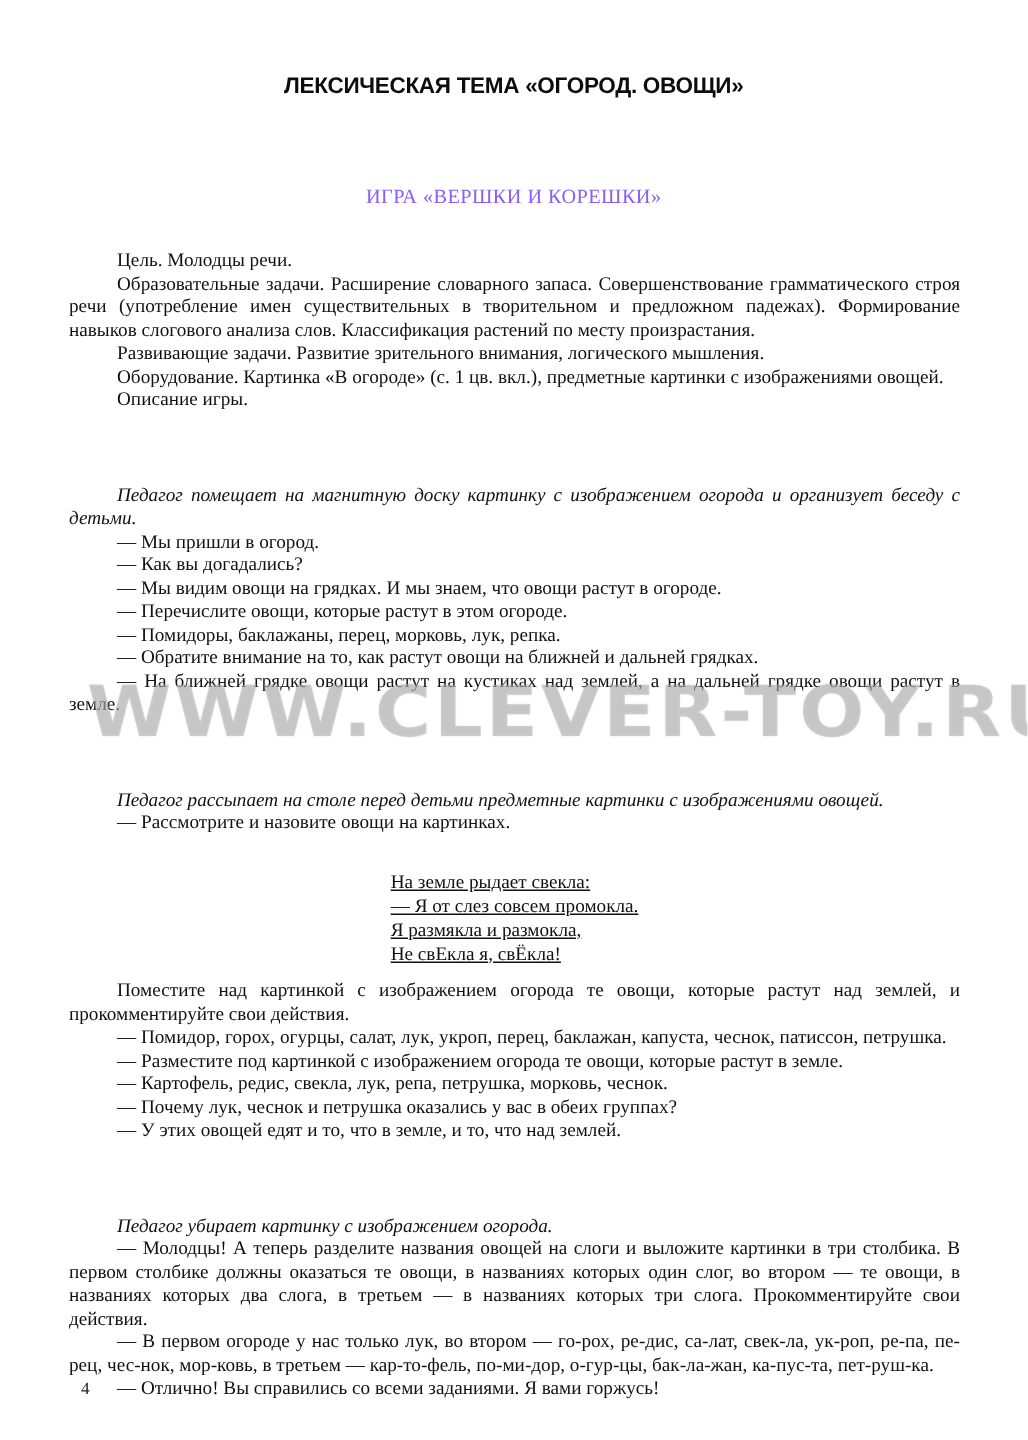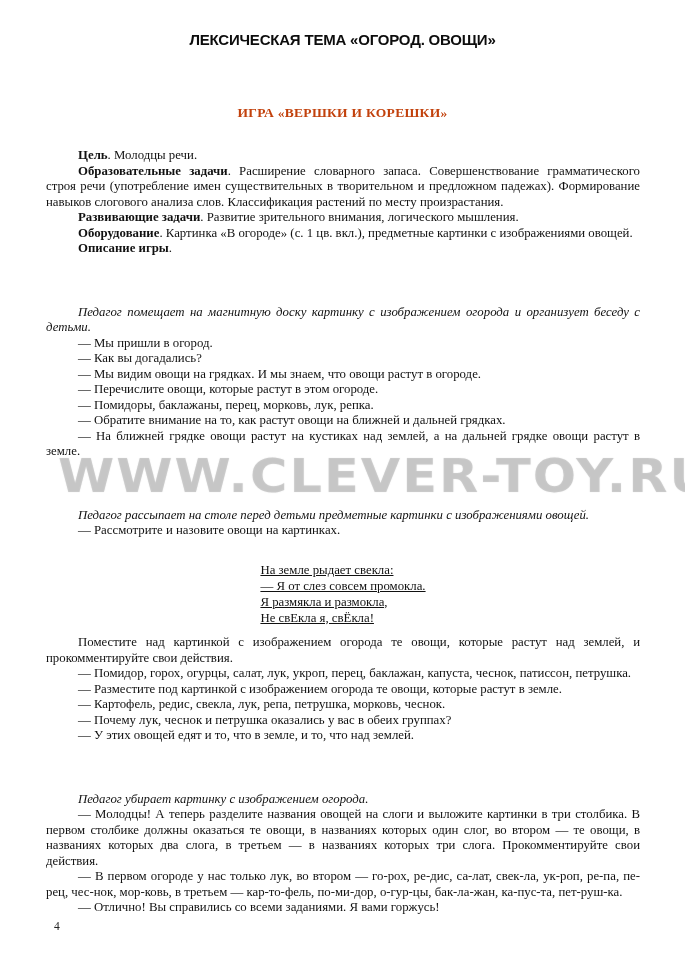--- a/index.html
+++ b/index.html
@@ -6,49 +6,49 @@
   .page{
     position:relative;
     width:685px;height:960px;
     background:#ffffff;
     overflow:hidden;
     font-family:"Liberation Serif", serif;
     color:#111;
   }
   .main-title{
     margin:0;
-    padding-top:31px;
+    padding-top:49px;
     text-align:center;
     font-family:"Liberation Sans", sans-serif;
     font-weight:bold;
     font-size:15px;
     letter-spacing:-0.2px;
     color:#0d0d0d;
   }
   .game-title{
     margin:57px 0 0 0;
     text-align:center;
     font-family:"Liberation Serif", serif;
-    font-weight:bold;
+    font-weight:normal;
     font-size:13.5px;
     letter-spacing:0.3px;
-    color:#c2410c;
+    color:#8b5cf6;
   }
   .doc-body{
     position:relative;
     margin:27px 45px 0 46px;
     font-size:12.8px;
     line-height:15.5px;
     text-align:justify;
   }
   .para{
     margin:0;
     text-indent:32px;
   }
-  .b{font-weight:bold;margin-top:40px;}
+  .b{font-weight:normal;margin-top:40px;}
   .i{font-style:italic;}
   .bi{font-weight:bold;font-style:italic;}
   .stage{font-style:italic;margin-top:48px;}
   .poem-wrap{
     text-align:center;
     margin:23px 0 9px 0;
   }
   .poem{
     display:inline-block;
     text-align:left;

